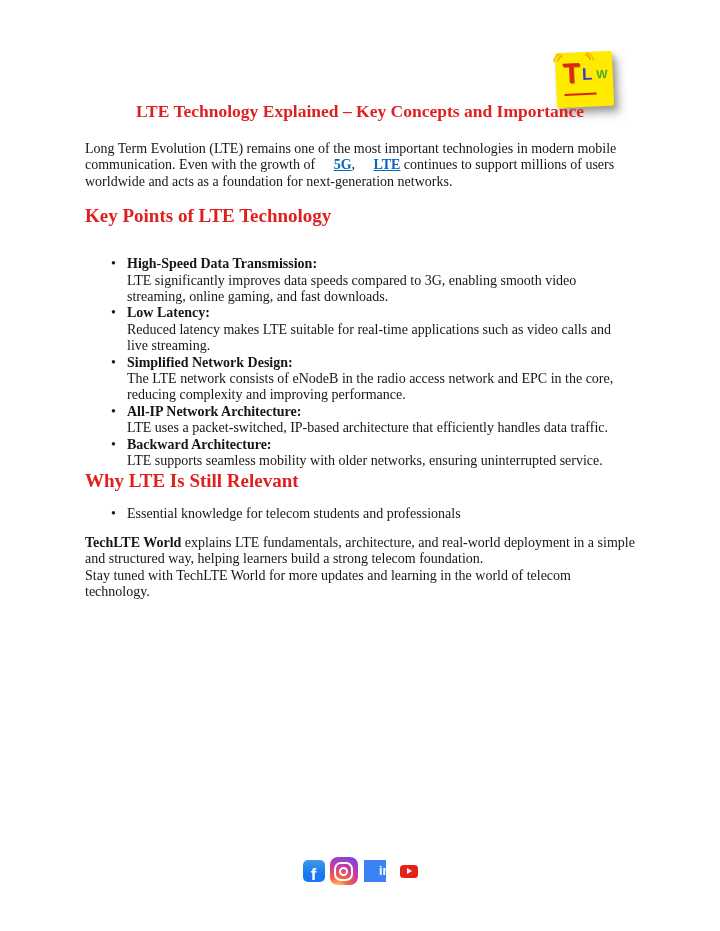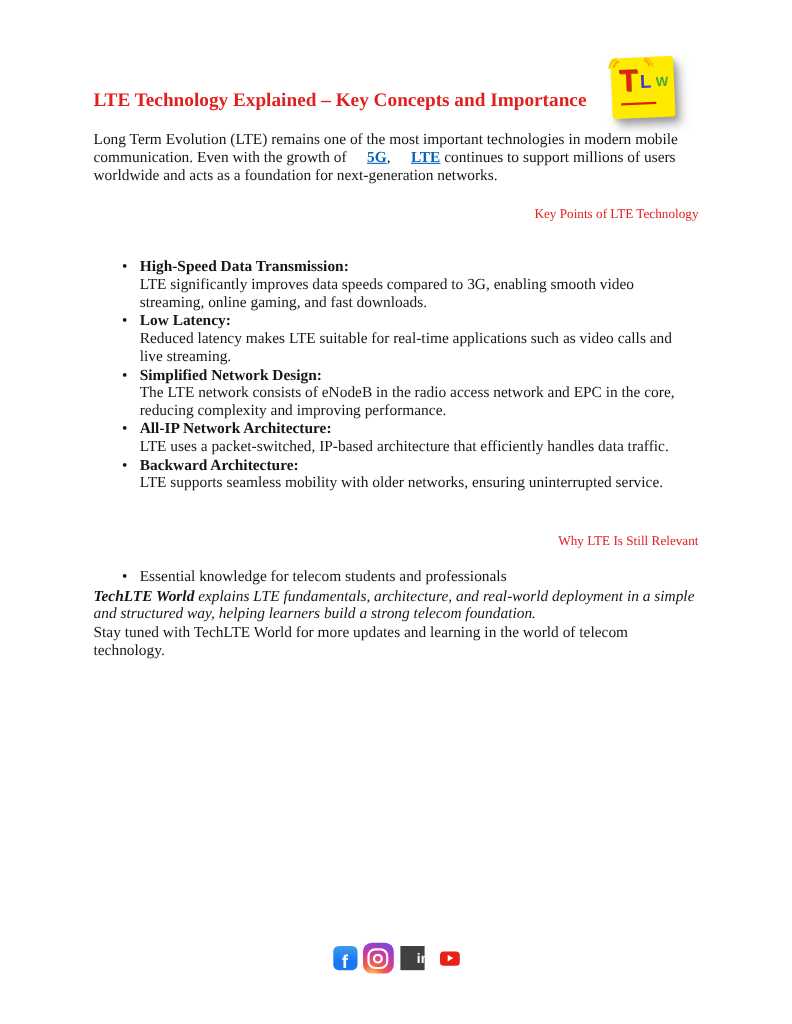--- a/index.html
+++ b/index.html
@@ -25,35 +25,35 @@
   .arc { position:absolute; width:12px; height:12px; border:2px solid transparent; border-radius:50%; }
   .arc-l { border-left-color:#f7a600; transform:rotate(40deg); top:2px; left:2px; }
   .arc-l2 { border-left-color:#f7c500; transform:rotate(40deg); top:0; left:-2px; width:17px; height:17px; }
   .arc-r { border-right-color:#f7a600; transform:rotate(-40deg); top:2px; left:24px; }
   .arc-r2 { border-right-color:#f7c500; transform:rotate(-40deg); top:0; left:22px; width:17px; height:17px; }
   .logo-tagline { position:absolute; left:8px; top:41px; width:32px; height:2px; background:#d40000; opacity:.85; }
 
   
   .doc { position:absolute; left:85px; top:0; width:550px; font-size:14px; line-height:16.4px; }
   .doc-title {
-    margin-top:80px; font-size:17.5px; line-height:20px; font-weight:bold;
-    text-align:left; color:var(--red);
+    margin-top:101px; font-size:17.5px; line-height:20px; font-weight:bold;
+    text-align:center; color:var(--red);
   }
   .para { margin-top:20px; }
-  .section-heading { font-size:12px; line-height:15px; font-weight:normal; color:var(--red);text-align:right; }
+  .section-heading { font-size:19px; line-height:15px; font-weight:bold; color:var(--red); }
   .sh-1 { margin-top:18px; }
-  .sh-2 { margin-top:35px; }
+  .sh-2 { margin-top:3px; }
   .blist { list-style:none; }
   .blist-1 { margin-top:33px; }
   .blist-2 { margin-top:18px; }
   .blist li { position:relative; padding-left:42px; }
   .blist li::before { content:"\2022"; position:absolute; left:26px; top:0; font-size:14px; }
   .li-title { font-weight:bold; display:block; }
   .li-body { display:block; }
-  .closing-1 { margin-top:2px;font-style:italic; }
+  .closing-1 { margin-top:13px; }
   .closing-2 { }
   a.inline-link { color:var(--link); font-weight:bold; text-decoration:underline; cursor:pointer;padding-left:15px; }
   b, strong { font-weight:bold; }
 
   
   .social { position:absolute; top:857px; left:0; width:720px; display:flex; justify-content:center; align-items:center; }
   .social a { display:inline-flex; align-items:center; justify-content:center; cursor:pointer; text-decoration:none; }
   .ic-fb {
     width:22px; height:22px; border-radius:5px; margin-right:5px;
     background:linear-gradient(180deg,#3d9be9 0%,#1877f2 65%);
@@ -63,21 +63,21 @@
   .ic-fb span { display:block; margin-bottom:-3px; }
   .ic-ig {
     width:28px; height:28px; border-radius:8px; margin-right:6px; position:relative;
     background:radial-gradient(circle at 28% 110%, #ffd776 0%, #f56040 30%, #c837ab 62%, #5b4fe9 100%);
   }
   .ig-frame { position:absolute; inset:4.5px; border:2px solid #fff; border-radius:7px; }
   .ig-lens { position:absolute; top:9.5px; left:9.5px; width:9px; height:9px; border:2px solid #fff; border-radius:50%; }
   .ig-dot { position:absolute; top:6.5px; right:6.5px; width:2.5px; height:2.5px; background:#fff; border-radius:50%; }
   .ic-li {
     width:22px; height:22px; border-radius:0; margin-right:14px;
-    background:#404040; color:#fff; font-family:"Liberation Sans", sans-serif;
+    background:#3b82f6; color:#fff; font-family:"Liberation Sans", sans-serif;
     font-weight:bold; font-size:12.5px;padding-left:20px;
   }
   .ic-yt { width:18px; height:13px; border-radius:3.5px; background:#e62117; }
   .yt-play { width:0; height:0; border-left:5px solid #fff; border-top:3.2px solid transparent; border-bottom:3.2px solid transparent; margin-left:1px; }
 </style>
 </head>
 <body>
 
 <div class="page">
 

